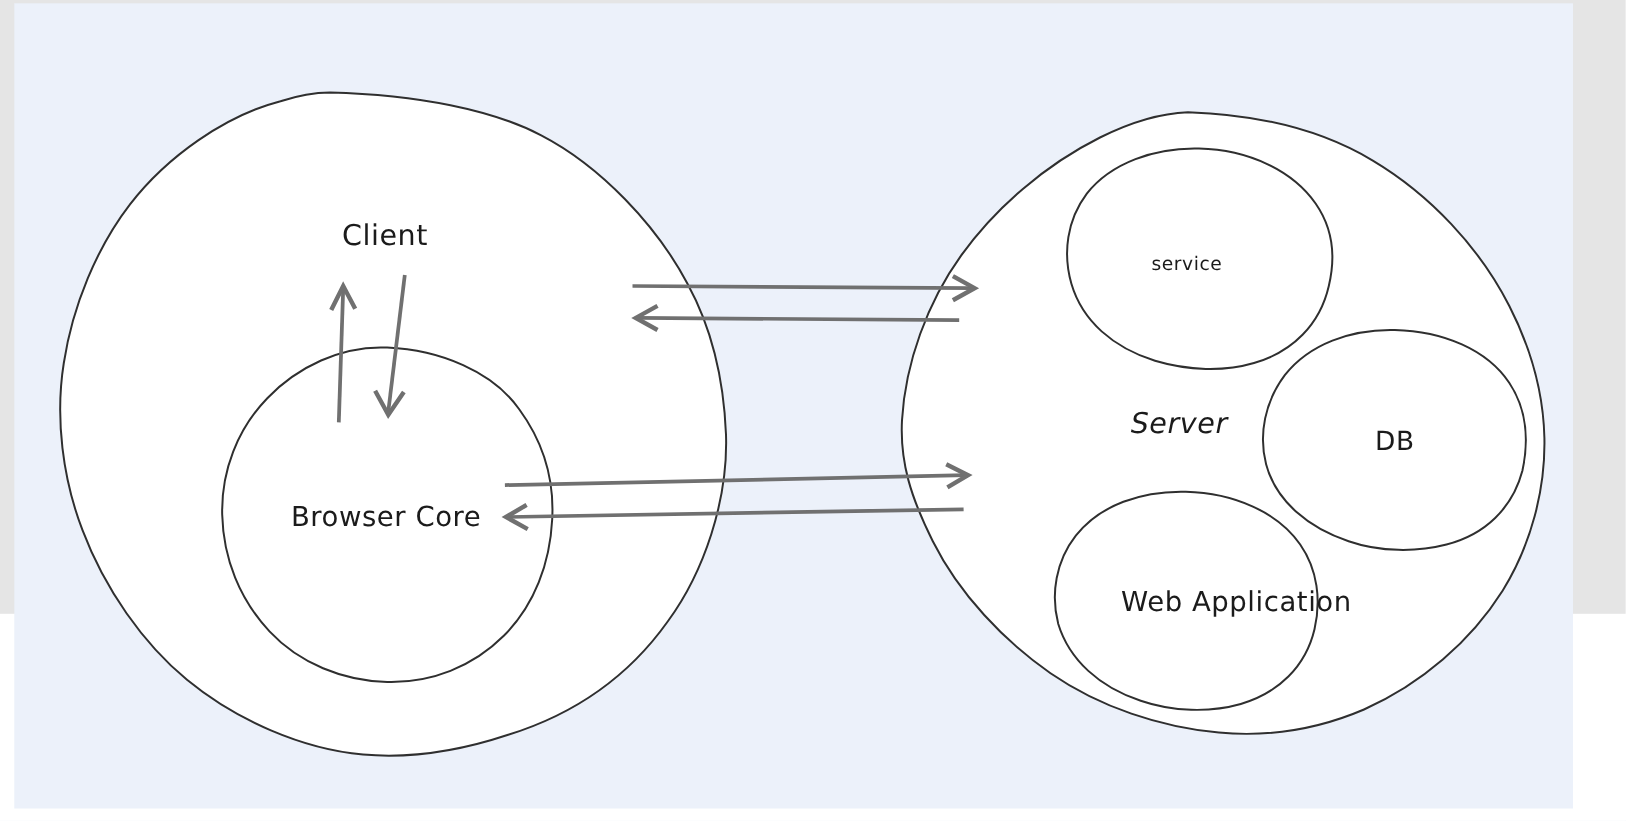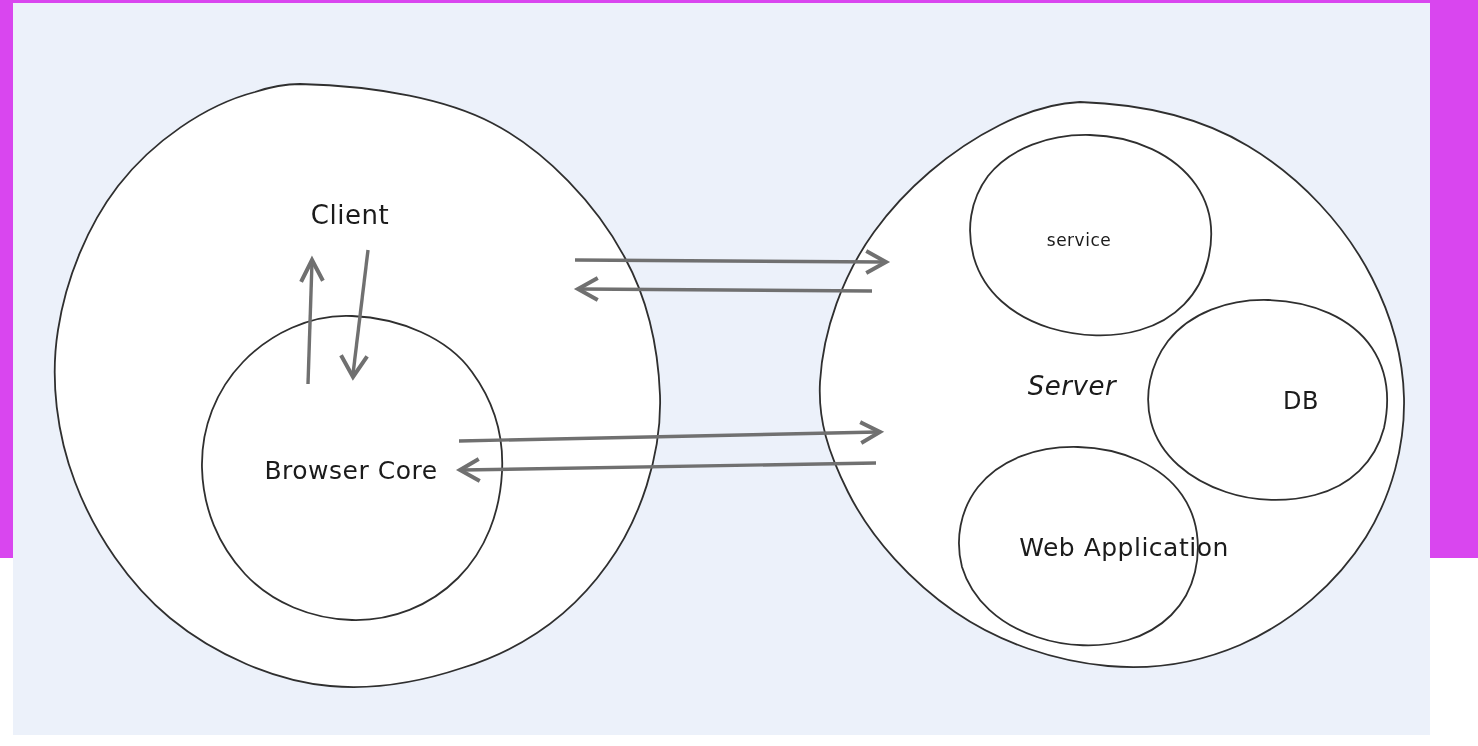--- a/index.html
+++ b/index.html
@@ -8,21 +8,21 @@
     width: 1478px;
     height: 746px;
     background: #ffffff;
     font-family: "DejaVu Sans", sans-serif;
     overflow: hidden;
   }
   .stage {
     position: relative;
     width: 1478px;
     height: 558px;
-    background: #d946ef;
+    background: #e5e5e5;
   }
   
   .canvas {
     position: absolute;
     left: 13px;
     top: 3px;
     width: 1417px;
     height: 732px;
     background: #ecf1fa;
   }
@@ -57,21 +57,21 @@
     transform: translate(-50%, -50%);
     white-space: nowrap;
     color: #1b1b1b;
     z-index: 5;
     letter-spacing: 0.5px;
   }
   .label-client        { left: 350px;  top: 215px; font-size: 26px; }
   .label-browser-core  { left: 351px;  top: 470px; font-size: 25px; text-align: center; }
   .label-service       { left: 1079px; top: 240px; font-size: 17px; }
   .label-server        { left: 1072px; top: 386px; font-size: 26px; font-style: italic; }
-  .label-db            { left: 1268px; top: 401px; font-size: 24px; margin-left: 33px; }
+  .label-db            { left: 1268px; top: 401px; font-size: 24px; }
   .label-web-app       { left: 1079px; top: 547px; font-size: 25px; margin-left: 45px; }
 </style>
 </head>
 <body>
 
 <div class="stage">
   <div class="canvas"></div>
 
   <svg class="diagram-svg" viewBox="0 0 1478 746" xmlns="http://www.w3.org/2000/svg">
 

